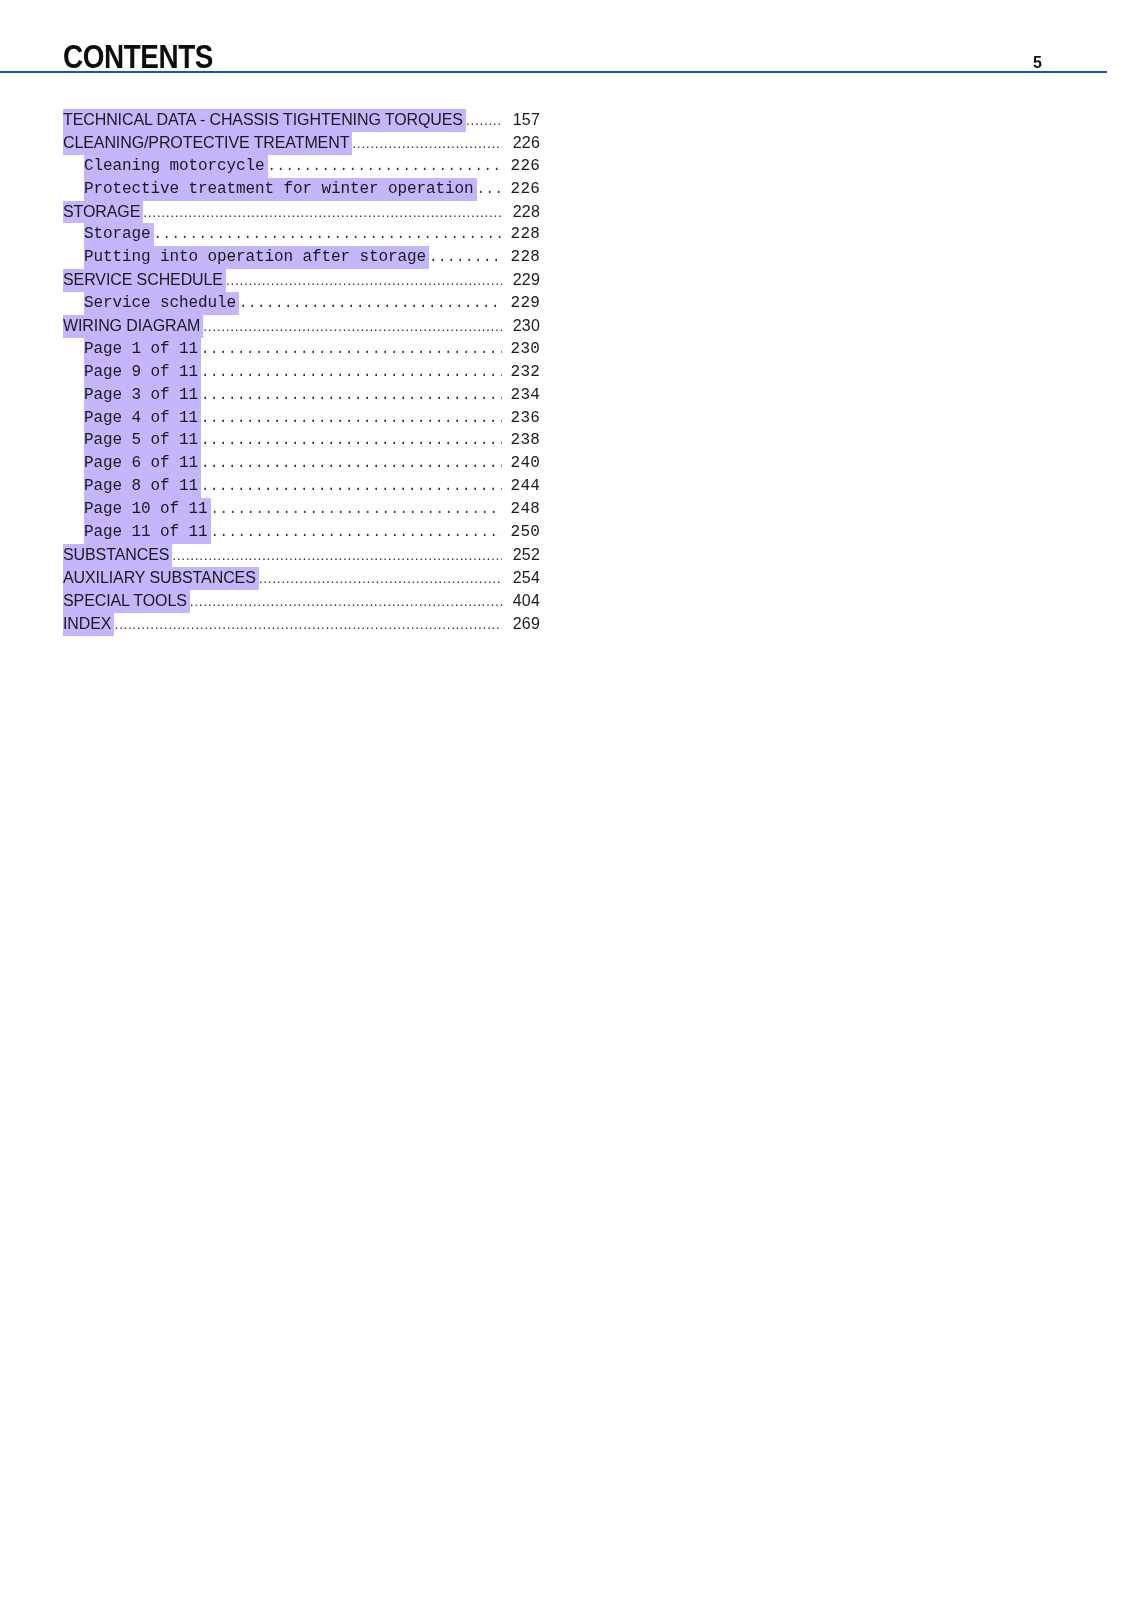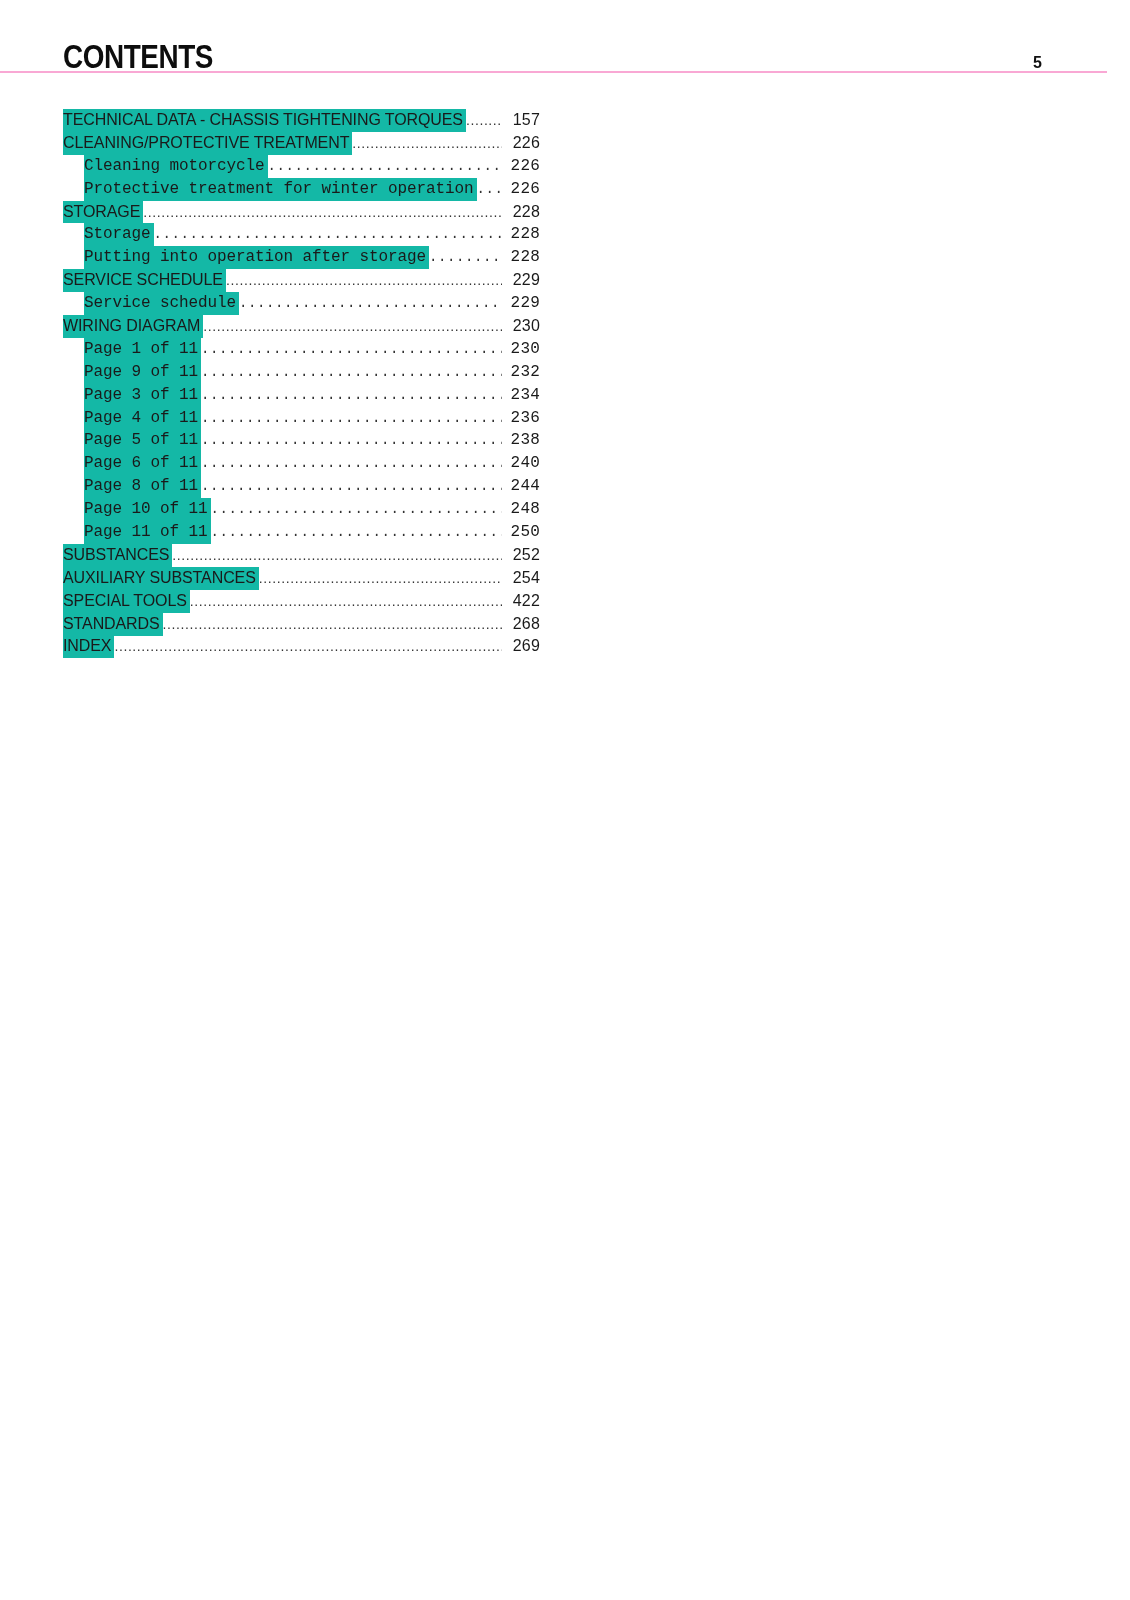--- a/index.html
+++ b/index.html
@@ -14,21 +14,21 @@
       overflow: hidden;
       font-family: "Liberation Sans", sans-serif;
       color: #1a1a1a;
     }
     .page-header {
       position: absolute;
       left: 0;
       top: 0;
       width: 1107px;
       height: 71px;
-      border-bottom: 2px solid #f9a8d4;
+      border-bottom: 2px solid #1d4ed8;
     }
     .page-title {
       position: absolute;
       left: 63px;
       top: 38px;
       font-family: "Liberation Sans", sans-serif;
       font-weight: bold;
       font-size: 34px;
       line-height: 36px;
       letter-spacing: -0.5px;
@@ -62,21 +62,21 @@
       white-space: nowrap;
       cursor: pointer;
     }
     .toc-entry.level-2 {
       padding-left: 21px;
       font-family: Liberation Mono, monospace;
     }
     .toc-label {
       flex: 0 0 auto;
       padding-right: 3px;
-      background: #14b8a6;
+      background: #c4b5fd;
       letter-spacing: -0.1px;
     }
     .toc-dots {
       flex: 1 1 auto;
       overflow: hidden;
       color: #333333;
       letter-spacing: 0.6px;
       font-size: 14px;
     }
     .toc-dots::before {
@@ -199,25 +199,20 @@
       <span class="toc-page">252</span>
     </div>
   <div class="toc-entry level-1">
       <span class="toc-label">AUXILIARY SUBSTANCES</span>
       <span class="toc-dots"></span>
       <span class="toc-page">254</span>
     </div>
   <div class="toc-entry level-1">
       <span class="toc-label">SPECIAL TOOLS</span>
       <span class="toc-dots"></span>
-      <span class="toc-page">422</span>
-    </div>
-  <div class="toc-entry level-1">
-      <span class="toc-label">STANDARDS</span>
-      <span class="toc-dots"></span>
-      <span class="toc-page">268</span>
+      <span class="toc-page">404</span>
     </div>
   <div class="toc-entry level-1">
       <span class="toc-label">INDEX</span>
       <span class="toc-dots"></span>
       <span class="toc-page">269</span>
     </div>
 </div>
 
 </body></html>

